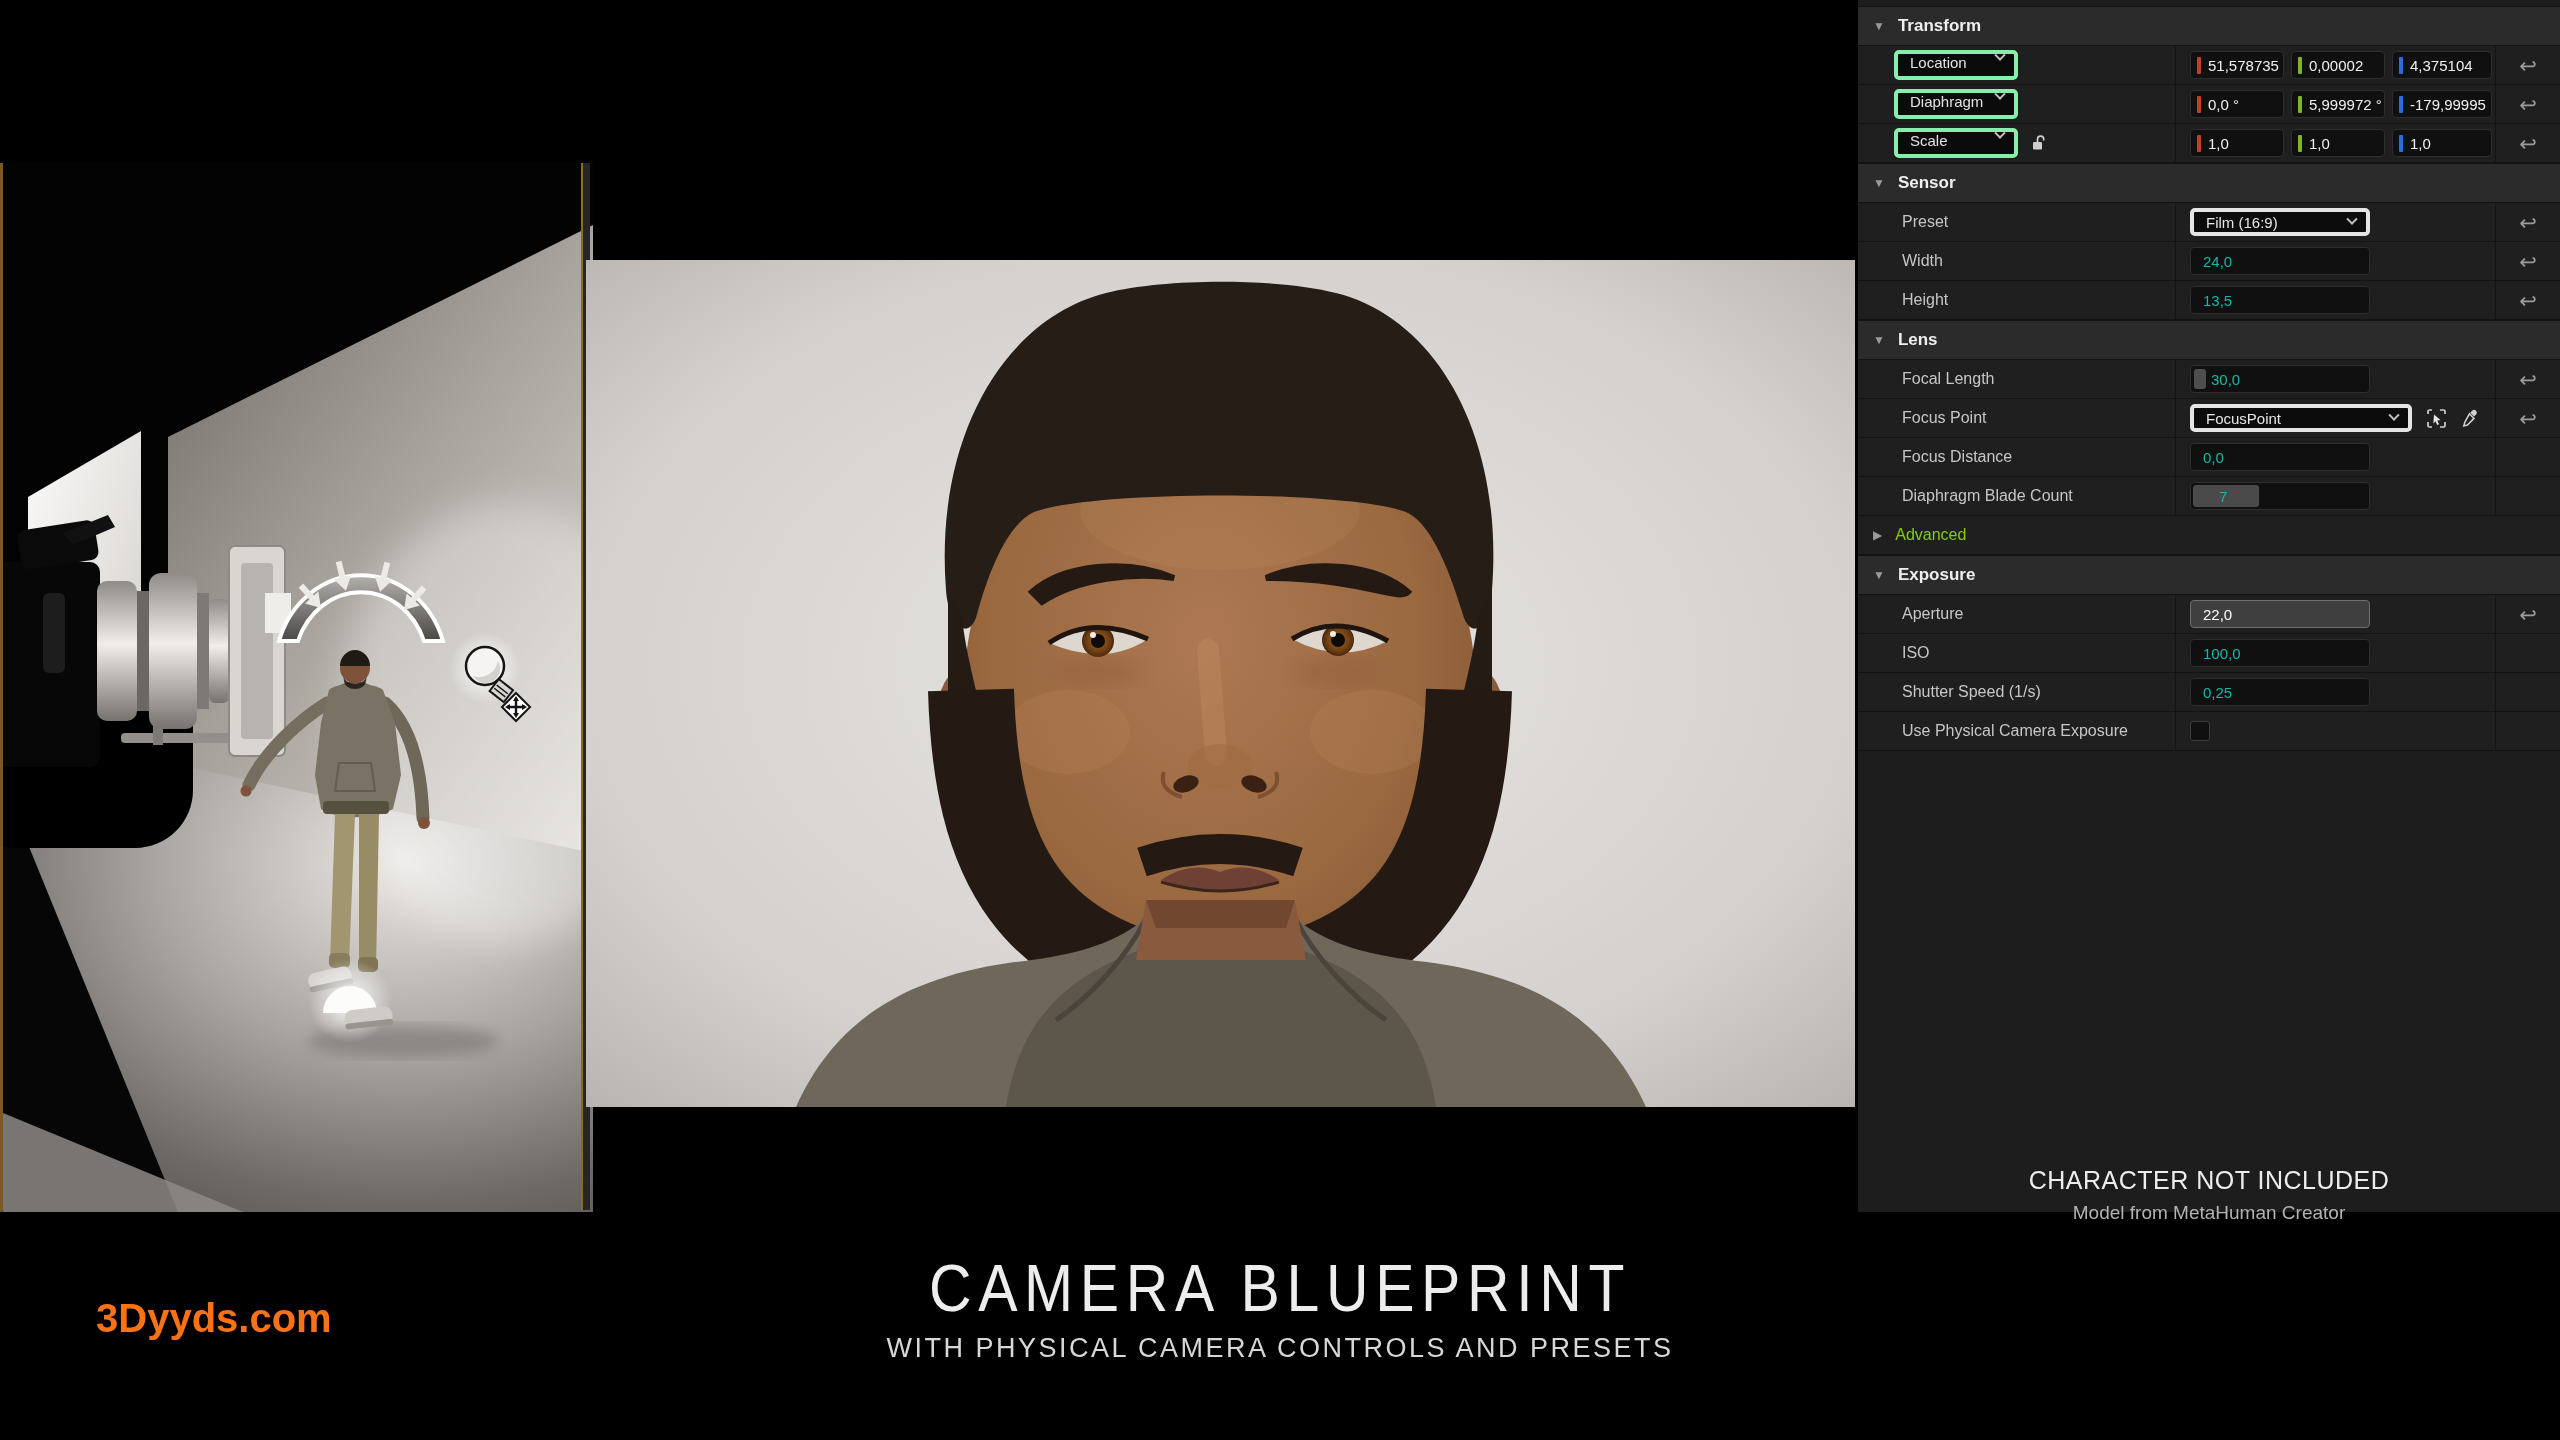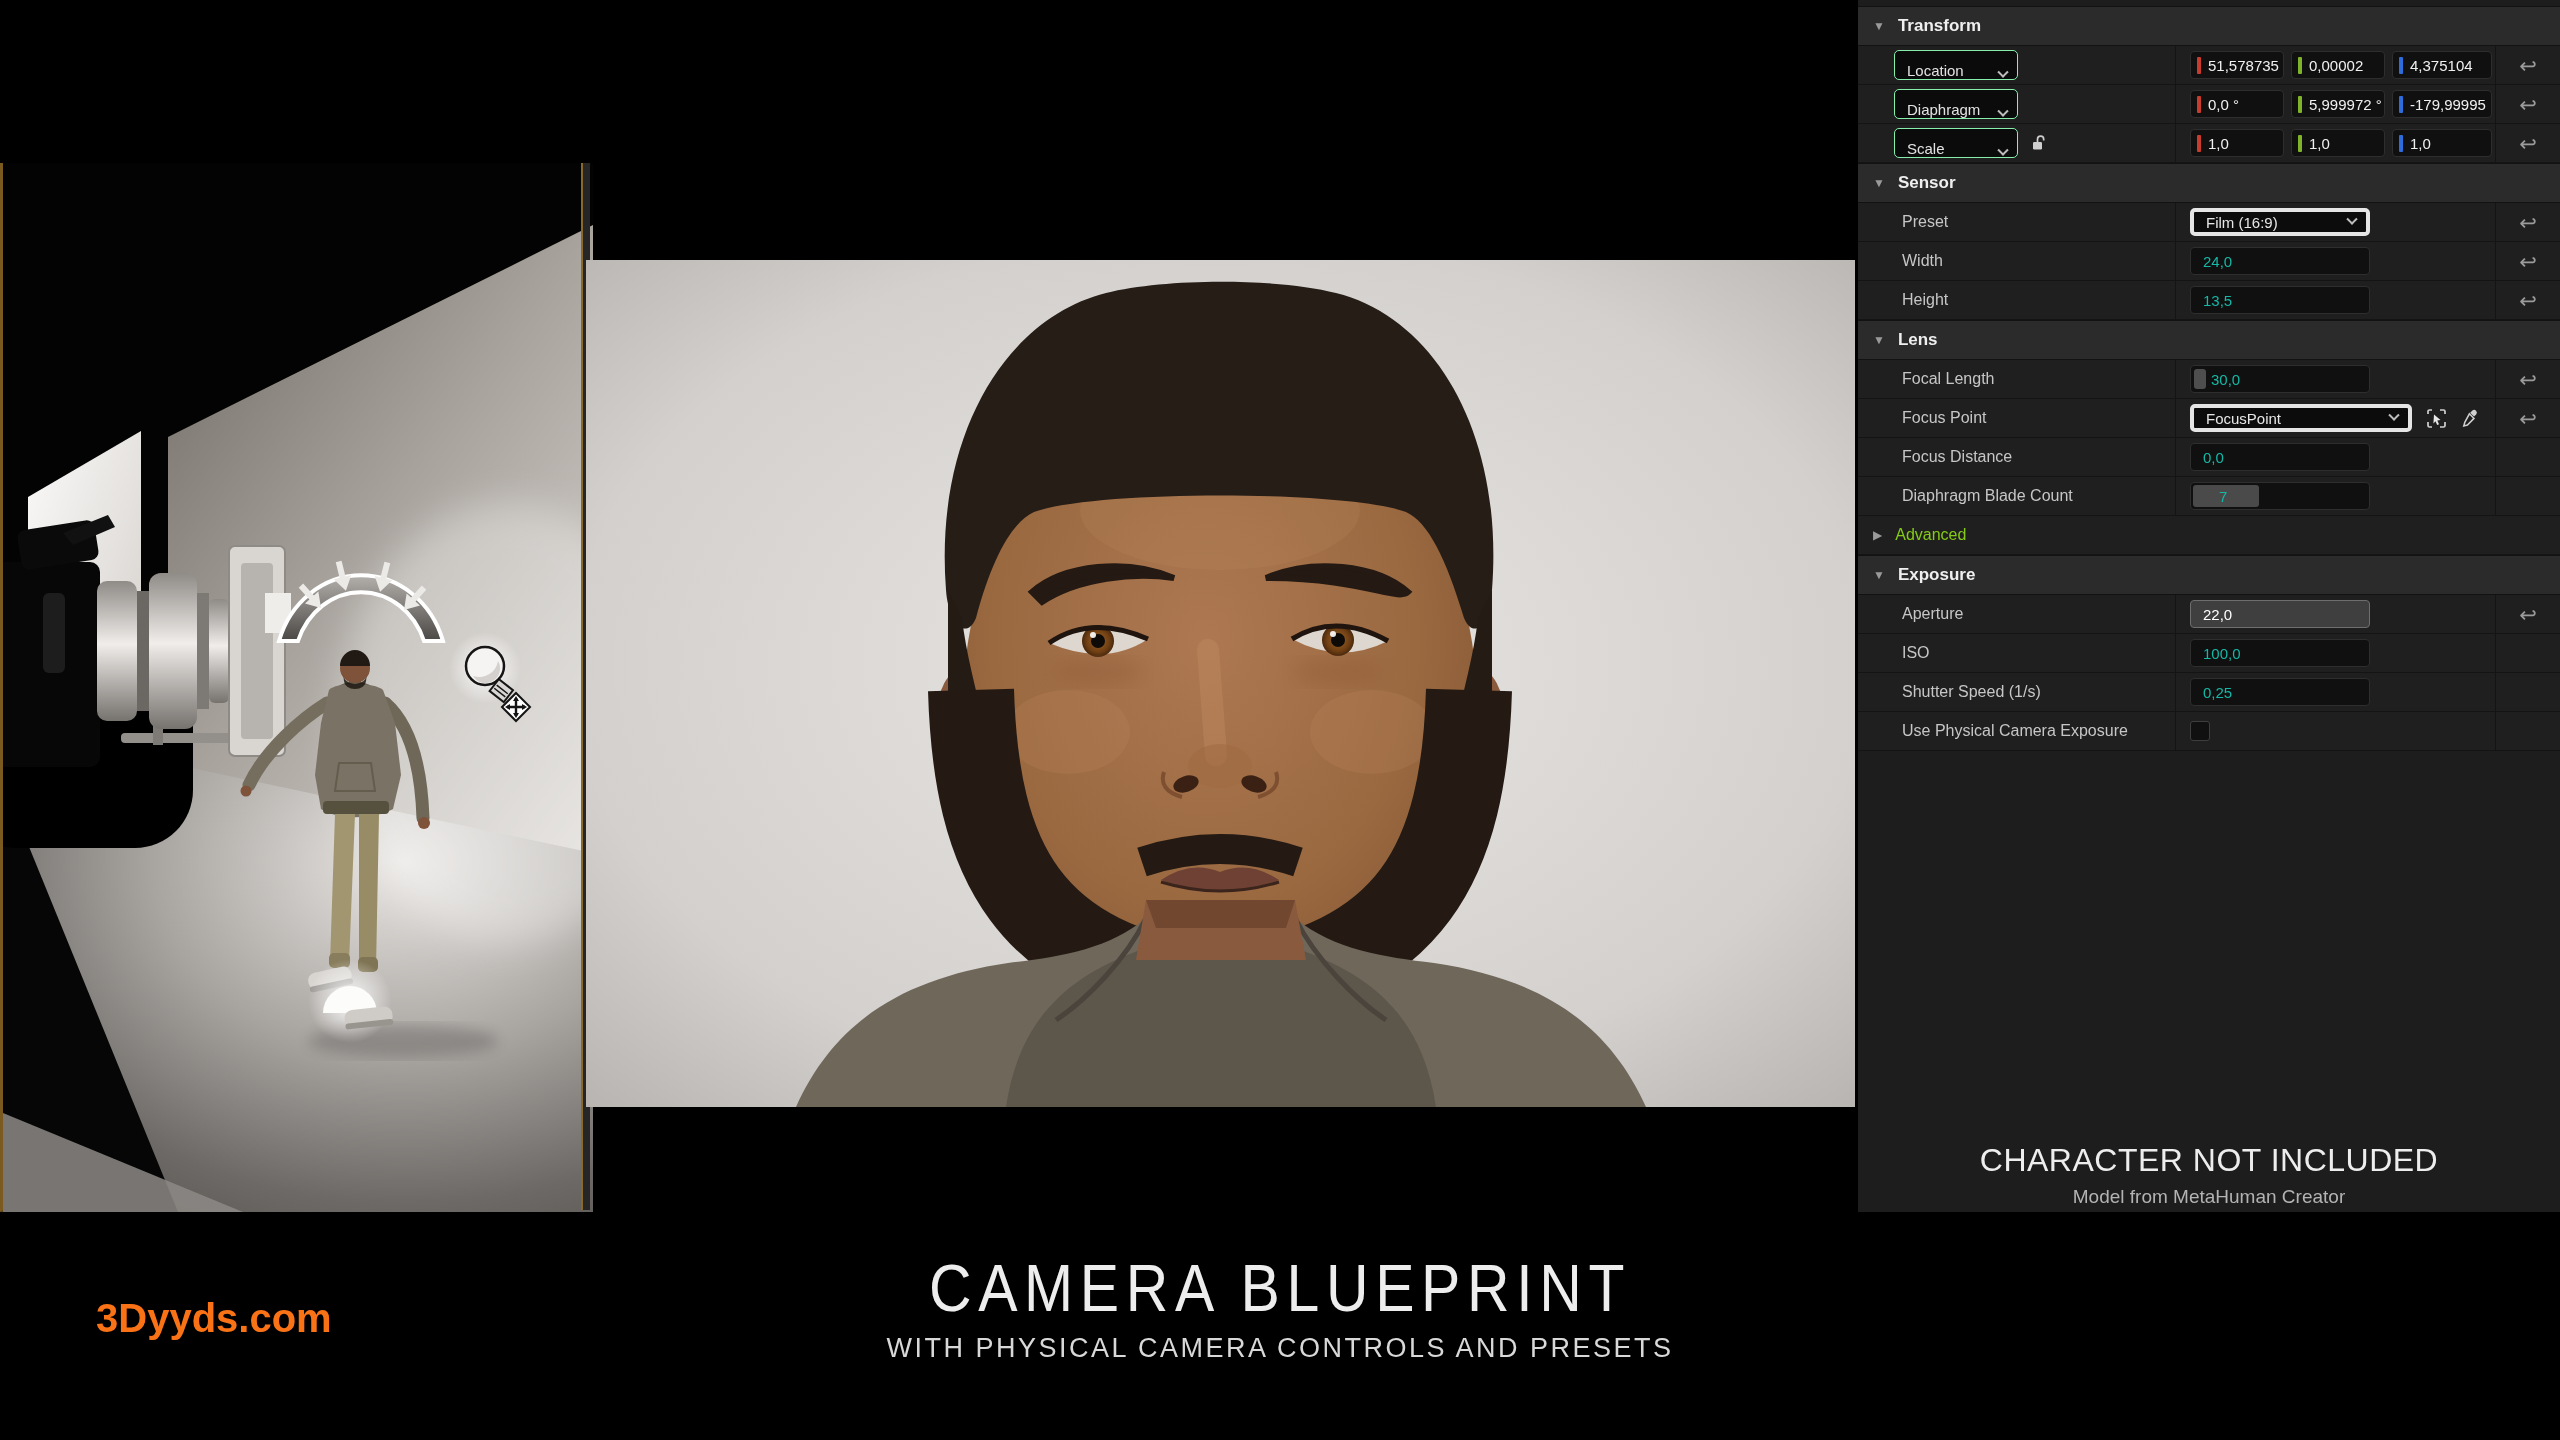--- a/index.html
+++ b/index.html
@@ -25,22 +25,22 @@
   .sec-title { color:#efefef; font-size:17px; font-weight:bold; }
   .prow { height:39px; display:flex; align-items:stretch; background:#1f1f1f; border-bottom:1px solid #141414; }
   .pname { width:318px; display:flex; align-items:center; padding-left:44px;
     color:#c6c6c6; font-size:16px; border-right:1px solid #141414; }
   .pname.dd-holder { padding-left:36px; gap:12px; }
   .pvalue { width:320px; display:flex; align-items:center; padding-left:14px; gap:7px;
     border-right:1px solid #141414; position:relative; }
   .preset-col { width:64px; display:flex; align-items:center; justify-content:center; }
   .reset-btn { background:none; border:none; color:#9b9b9b; font-size:21px; line-height:1; cursor:pointer; }
 
-  .axis-dd { width:124px; height:30px; background:#0b0b0b; border:1px solid #86efac; border-radius:5px;
-    display:flex; align-items:flex-end; justify-content:space-between; padding:0 10px 0 12px;
+  .axis-dd { width:124px; height:30px; background:#0b0b0b; border:4px solid #86efac; border-radius:5px;
+    display:flex; align-items:flex-start; justify-content:space-between; padding:0 10px 0 12px;
     color:#e3e3e3; font-size:15px; }
   .chev { width:8px; height:8px; border-right:2px solid #bdbdbd; border-bottom:2px solid #bdbdbd;
     transform:rotate(45deg) translate(-2px,-2px); }
 
   .vfield { height:28px; background:#101010; border:1px solid #2e2e2e; border-radius:4px;
     display:flex; align-items:center; gap:7px; padding:0 6px; overflow:hidden; }
   .vfield.w1 { width:94px; } .vfield.w2 { width:94px; } .vfield.w3 { width:100px; }
   .axbar { width:4px; height:17px; border-radius:1px; flex:none; }
   .ax-x { background:#c93b2d; } .ax-y { background:#7fb32a; } .ax-z { background:#2e6cdc; }
   .vtext { color:#f0f0f0; font-size:15px; white-space:nowrap; }
@@ -63,21 +63,21 @@
   .dropdown.w-focus { width:222px; }
   .icon-btn { background:none; border:none; margin-left:6px; cursor:pointer; display:flex; align-items:center; }
 
   .checkbox { width:20px; height:20px; background:#101010; border:1px solid #3e3e3e; border-radius:3px; }
 
   .adv-row { display:flex; align-items:center; gap:13px; padding-left:15px;
     border-right:none; }
   .adv-label { color:#84cc16; font-size:16px; }
 
   .panel-footer { position:absolute; left:0; right:0; top:1142px; text-align:center; }
-  .pf-line1 { color:#ededed; font-size:32px; letter-spacing:0.5px; }
+  .pf-line1 { color:#ededed; font-size:25px; letter-spacing:0.5px;margin-top:24px; }
   .pf-line2 { color:#b3b3b3; font-size:19px; margin-top:7px; }
 
   
   .watermark { position:absolute; left:96px; top:1296px; font-size:40px; font-weight:bold; color:#f97316; }
   .title-block { position:absolute; left:0; top:1252px; width:100%; text-align:center; }
   .main-title { color:#ededed; font-size:62px; font-weight:normal; letter-spacing:7px;
     transform:scale(0.95,1.08); transform-origin:center; }
   .sub-title { color:#d8d8d8; font-size:27px; letter-spacing:2.5px; margin-top:10px; }
 </style>
 </head>

